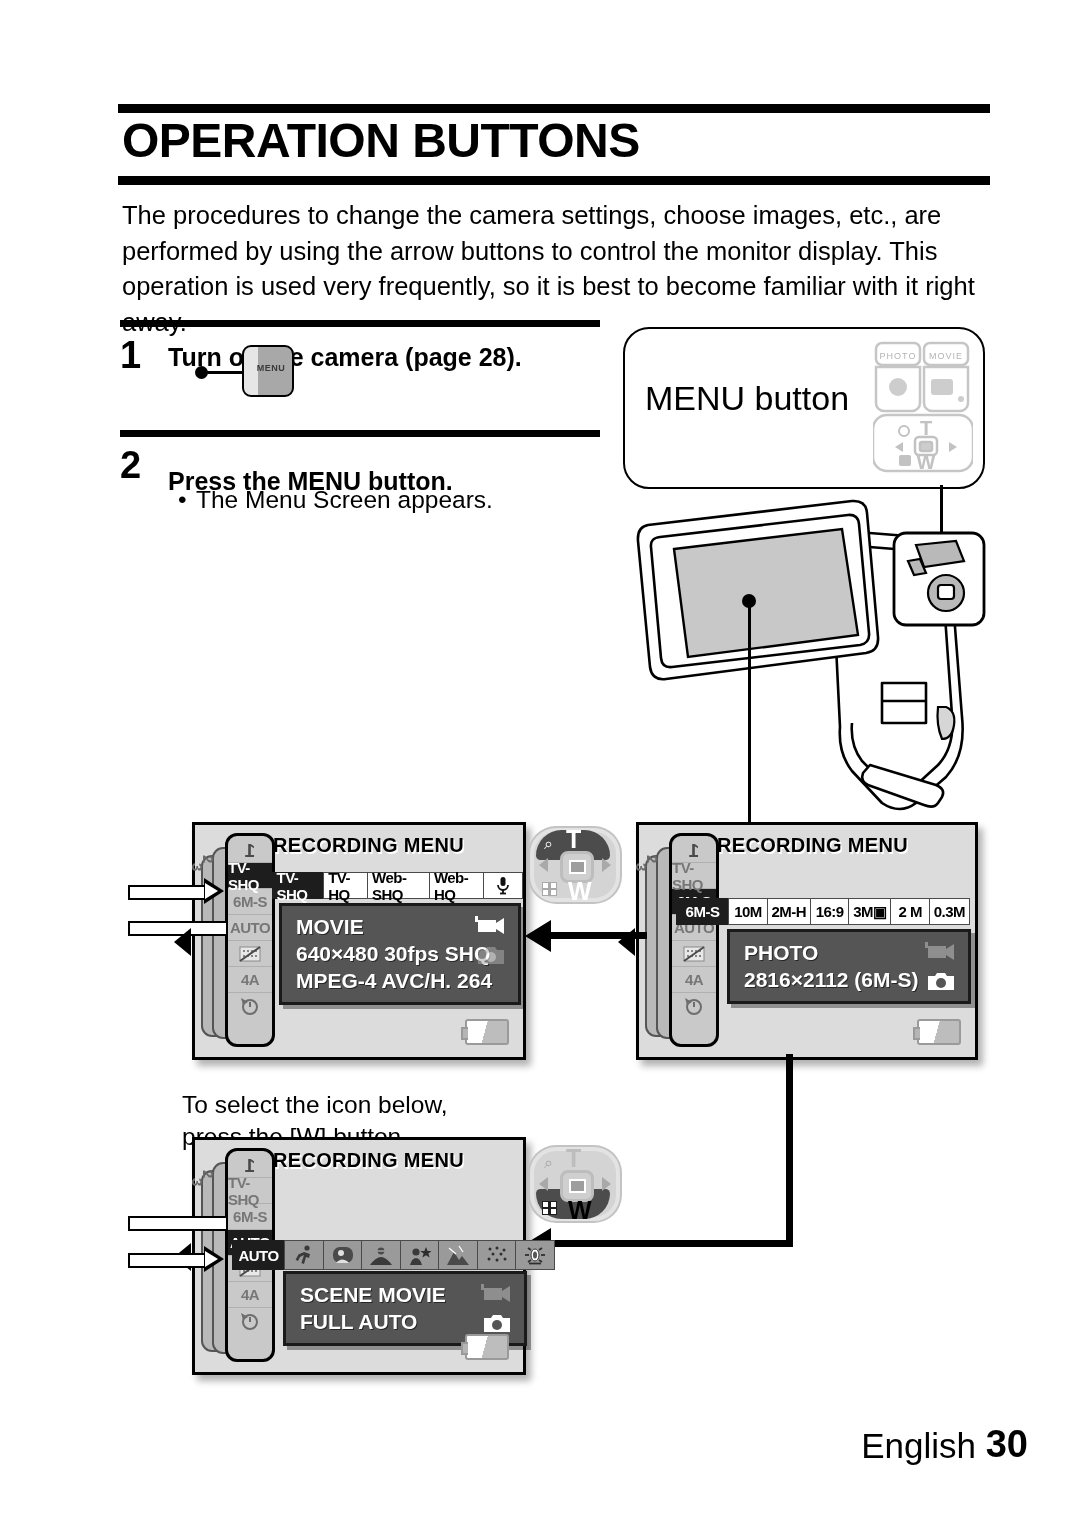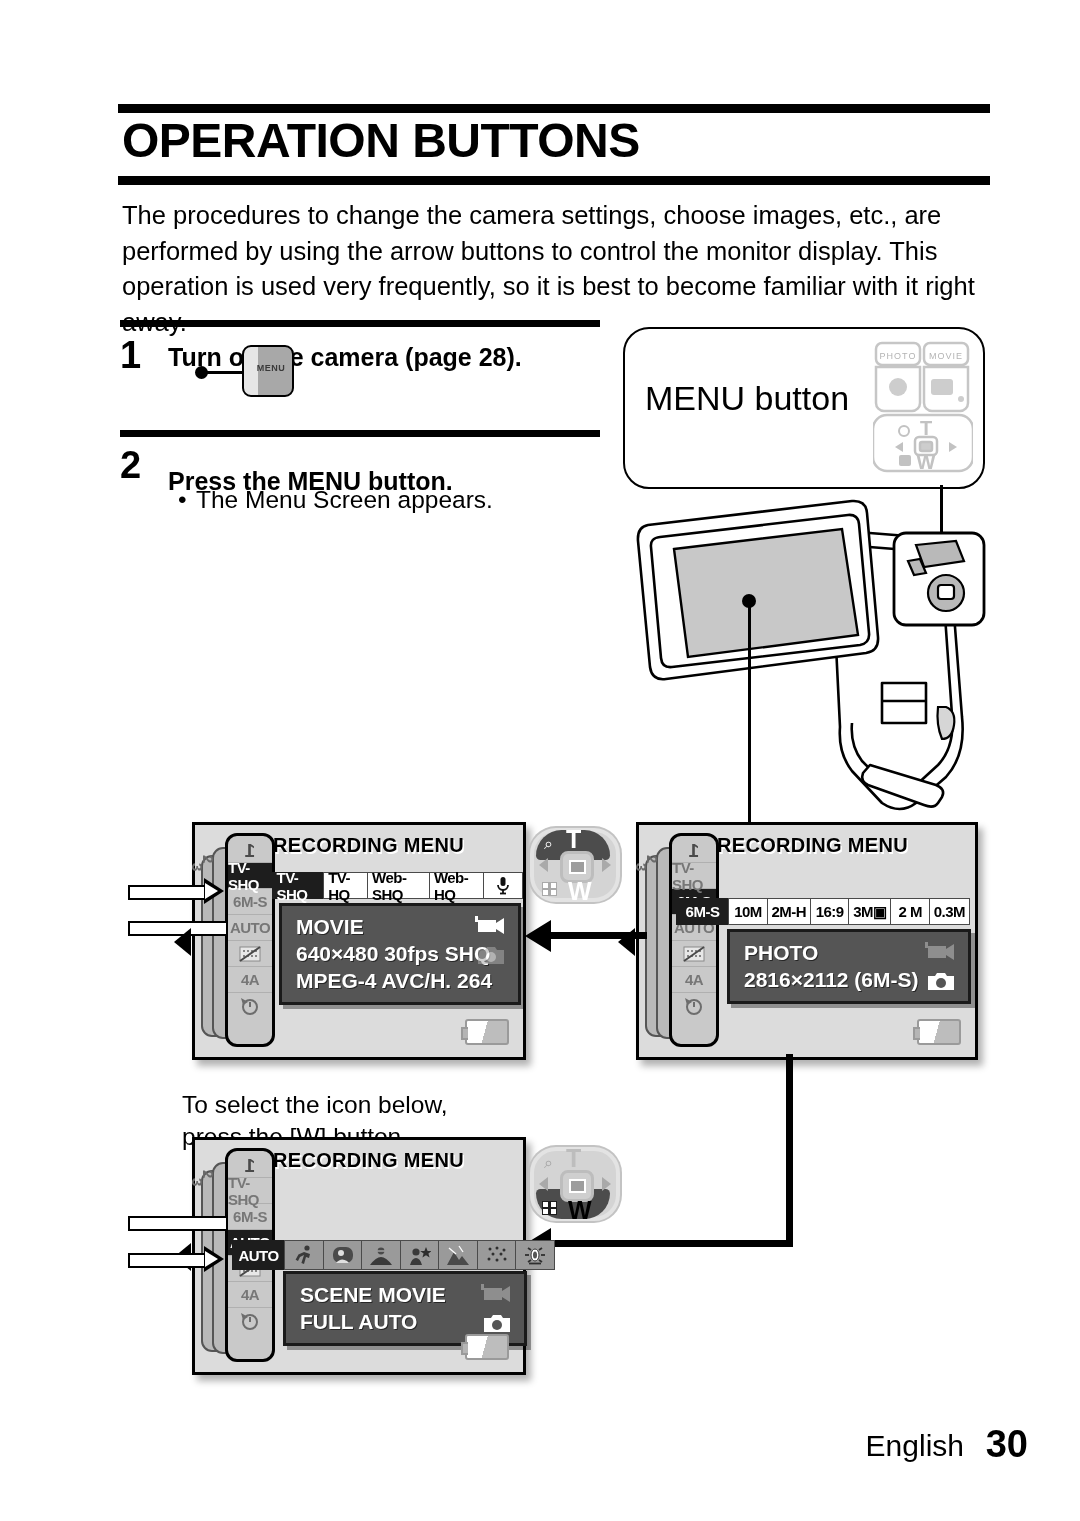--- a/index.html
+++ b/index.html
@@ -187,21 +187,21 @@
 
   
   .flow{position:absolute;background:#000;}
   .flow-arrow-left{
     position:absolute;width:0;height:0;
     border-top:16px solid transparent;border-bottom:16px solid transparent;
     border-right:26px solid #000;
   }
 
   
-  #footer-lang{position:absolute;right:116px;top:1428px;font-size:30px;line-height:36px;}
+  #footer-lang{position:absolute;right:104px;top:1428px;font-size:35px;line-height:36px;}
   #footer-num{position:absolute;right:52px;top:1423px;font-size:38px;font-weight:bold;line-height:42px;}
 
   .svg-ico{display:block;}
 </style>
 </head>
 <body>
 
 <div class="page">
 
   <div class="rule-thick" id="hdr-rule-top"></div>

